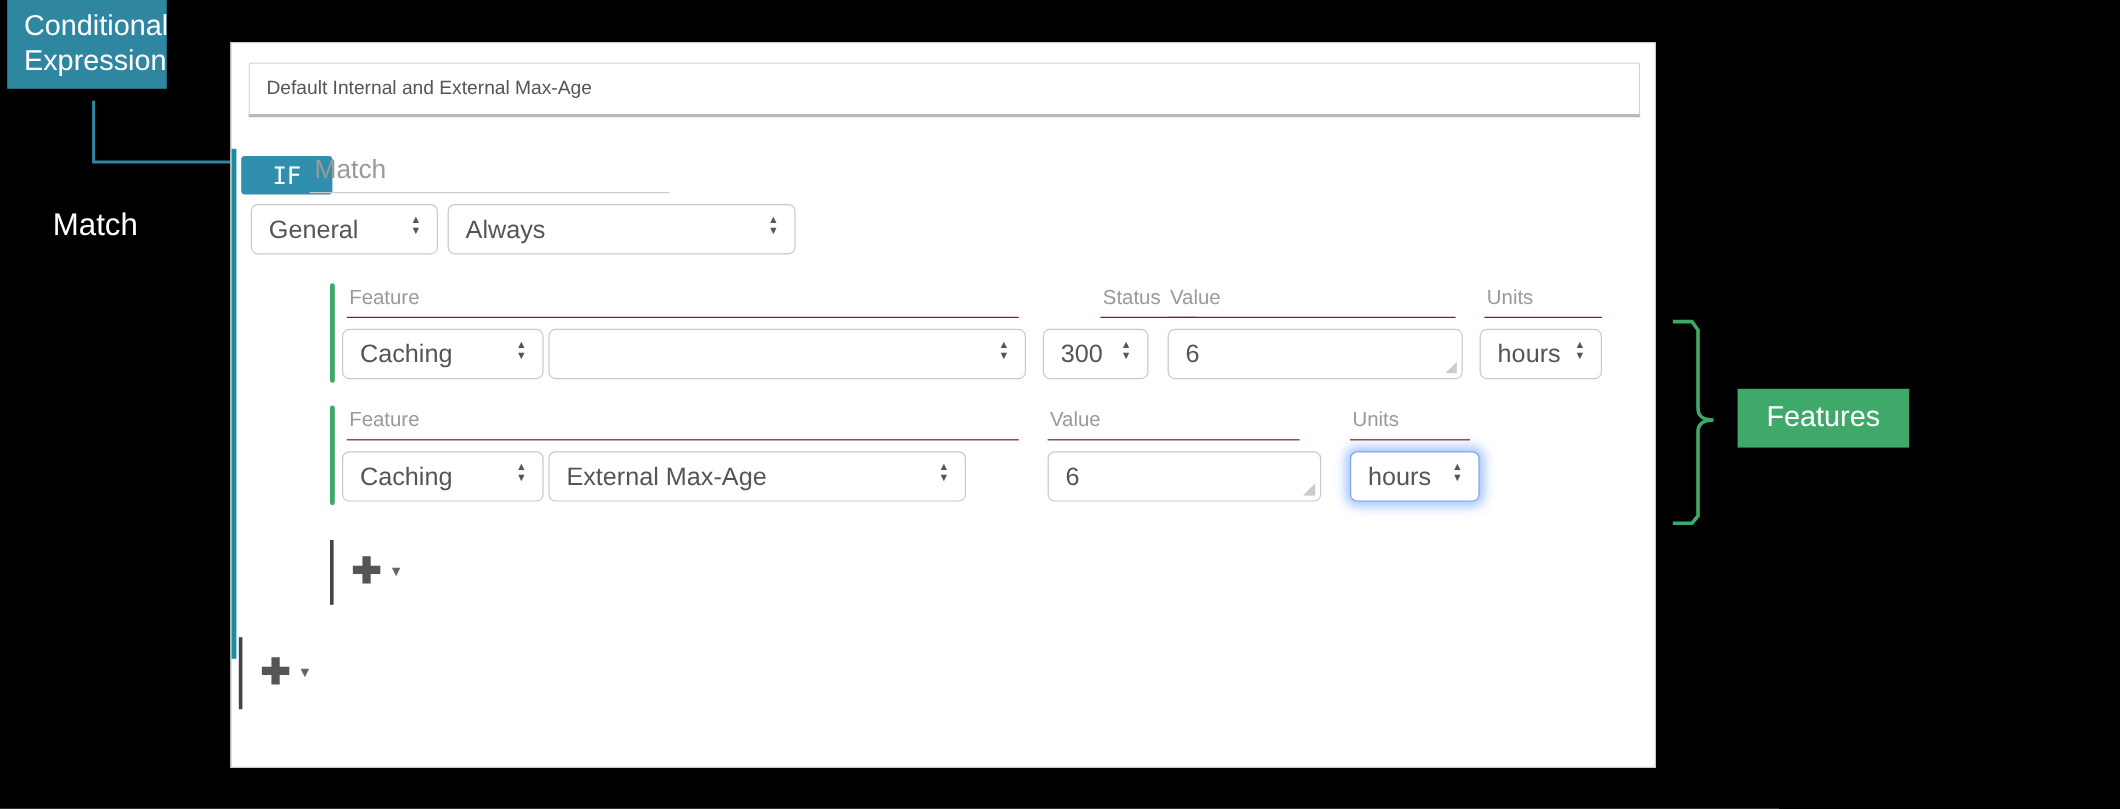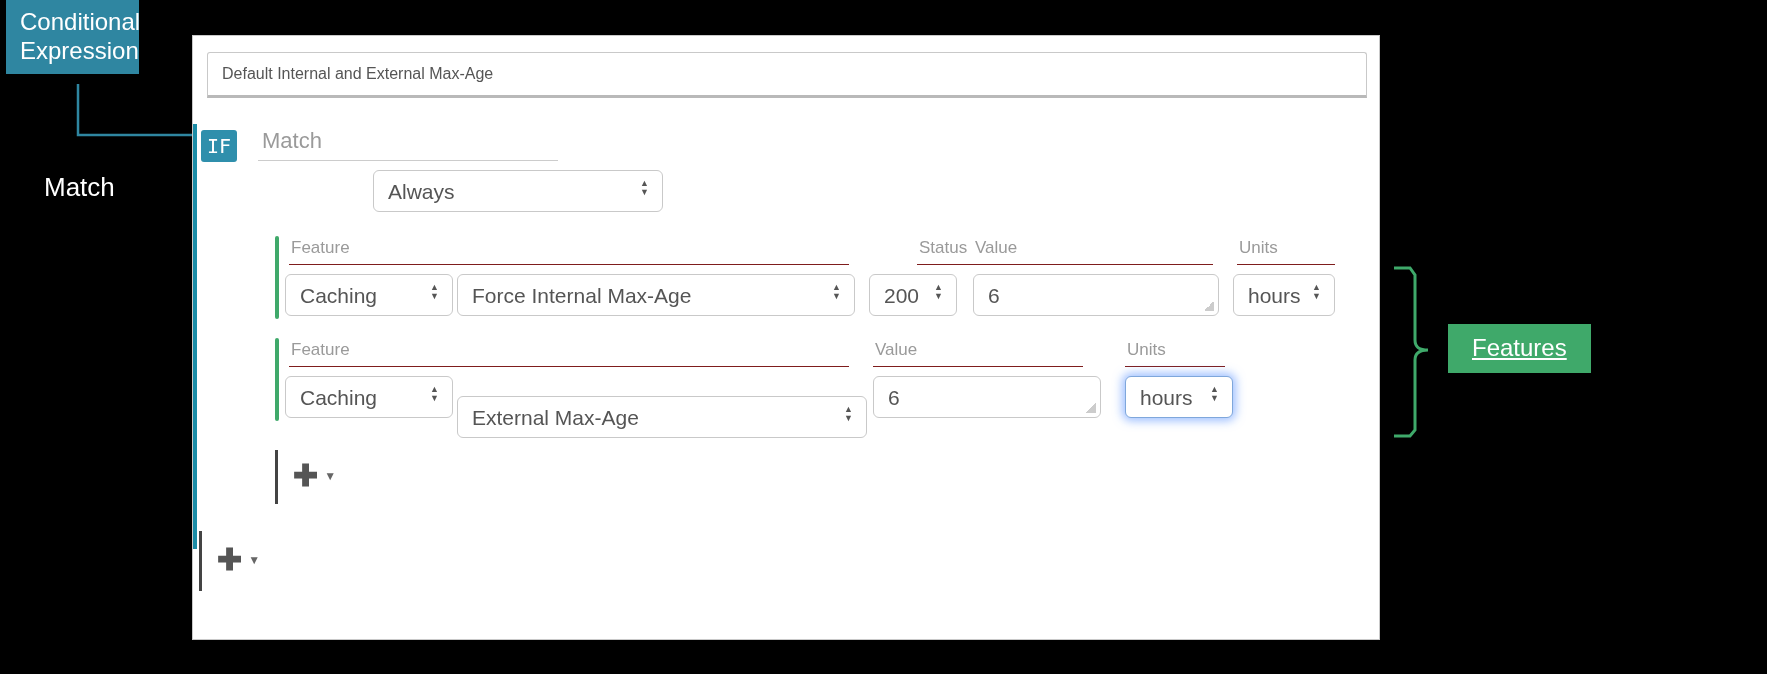--- a/index.html
+++ b/index.html
@@ -9,21 +9,21 @@
   
   .anno-box {
     position:absolute; background:#2f86a1; color:#fff; font-size:24px;
     text-align:center; padding:8px 14px; line-height:1.2;
   }
   .anno-text-white {
     position:absolute; color:#fff; font-size:26px;
   }
   .anno-green {
     position:absolute; background:#3fa96a; color:#fff; font-size:24px;
-    text-align:center; padding:10px 24px; line-height:1.2;text-decoration:underline;
+    text-align:center; padding:10px 24px; line-height:1.2;
   }
 
   
   svg.overlay { position:absolute; left:0; top:0; pointer-events:none; }
 
   
   .panel {
     position:absolute; left:192px; top:35px; width:1188px; height:605px;
     background:#fff; border:1px solid #c9c9c9;
   }
@@ -35,21 +35,21 @@
     background:#fff;
   }
 
   .teal-bar {
     position:absolute; left:0; top:88px; width:4px; height:425px;
     background:#1b8ca6;
   }
 
   .if-badge {
     position:absolute; left:8px; top:94px; background:#2f8fac; color:#fff;
-    font-family:monospace; font-size:20px; padding:4px 6px; border-radius:3px;
+    font-family:monospace; font-size:20px; padding:4px 26px; border-radius:3px;
   }
   .match-label {
     position:absolute; left:65px; top:88px; color:#9a9a9a; font-size:22px;
     border-bottom:1px solid #ccc; padding:4px 4px 6px 4px; width:300px;
   }
 
   .select-box {
     position:absolute; border:1px solid #c9c9c9; border-radius:6px;
     background:#fff; font-size:21px; color:#555; padding:9px 36px 9px 14px;
     height:42px;
@@ -115,61 +115,64 @@
 
 <div class="panel">
 
   <input class="title-field" type="text" value="Default Internal and External Max-Age" style="">
 
   <div class="teal-bar"></div>
 
   <div class="if-badge">IF</div>
   <div class="match-label">Match</div>
 
+  <div class="select-box" style="left:16px; top:134px; width:156px;">
+    <span>General</span>
+    <span class="stepper"></span>
+  </div>
   <div class="select-box" style="left:180px; top:134px; width:290px;">
     <span>Always</span>
     <span class="stepper"></span>
   </div>
 
   <div class="green-bar1"></div>
   <div class="col-label" style="left:96px; top:200px; width:560px;">Feature</div>
   <div class="col-label" style="left:676px; top:200px; width:80px;margin-left:48px;">Status</div>
   <div class="col-label" style="left:780px; top:200px; width:240px;">Value</div>
   <div class="col-label" style="left:1044px; top:200px; width:98px;">Units</div>
 
   <div class="select-box" style="left:92px; top:238px; width:168px;">
     <span>Caching</span>
     <span class="stepper"></span>
   </div>
   <div class="select-box" style="left:264px; top:238px; width:398px;">
-    <span>Force Internal Max-Age</span>
     <span class="stepper"></span>
   </div>
   <div class="select-box" style="left:676px; top:238px; width:88px;">
-    <span>200</span>
+    <span>300</span>
     <span class="stepper"></span>
   </div>
   <div class="text-input resize" style="left:780px; top:238px; width:246px;">
     <span>6</span>
   </div>
   <div class="select-box" style="left:1040px; top:238px; width:102px;">
     <span>hours</span>
     <span class="stepper"></span>
   </div>
 
   <div class="green-bar2"></div>
   <div class="col-label" style="left:96px; top:302px; width:560px;">Feature</div>
   <div class="col-label" style="left:680px; top:302px; width:210px;">Value</div>
   <div class="col-label" style="left:932px; top:302px; width:100px;">Units</div>
 
   <div class="select-box" style="left:92px; top:340px; width:168px;">
     <span>Caching</span>
     <span class="stepper"></span>
   </div>
-  <div class="select-box" style="left:264px; top:340px; width:410px;margin-top:20px;">
+  <div class="select-box" style="left:264px; top:340px; width:348px;">
     <span>External Max-Age</span>
     <span class="stepper"></span>
   </div>
   <div class="text-input resize" style="left:680px; top:340px; width:228px;">
     <span>6</span>
   </div>
   <div class="select-box focus" style="left:932px; top:340px; width:108px;">
     <span>hours</span>
     <span class="stepper"></span>
   </div>

